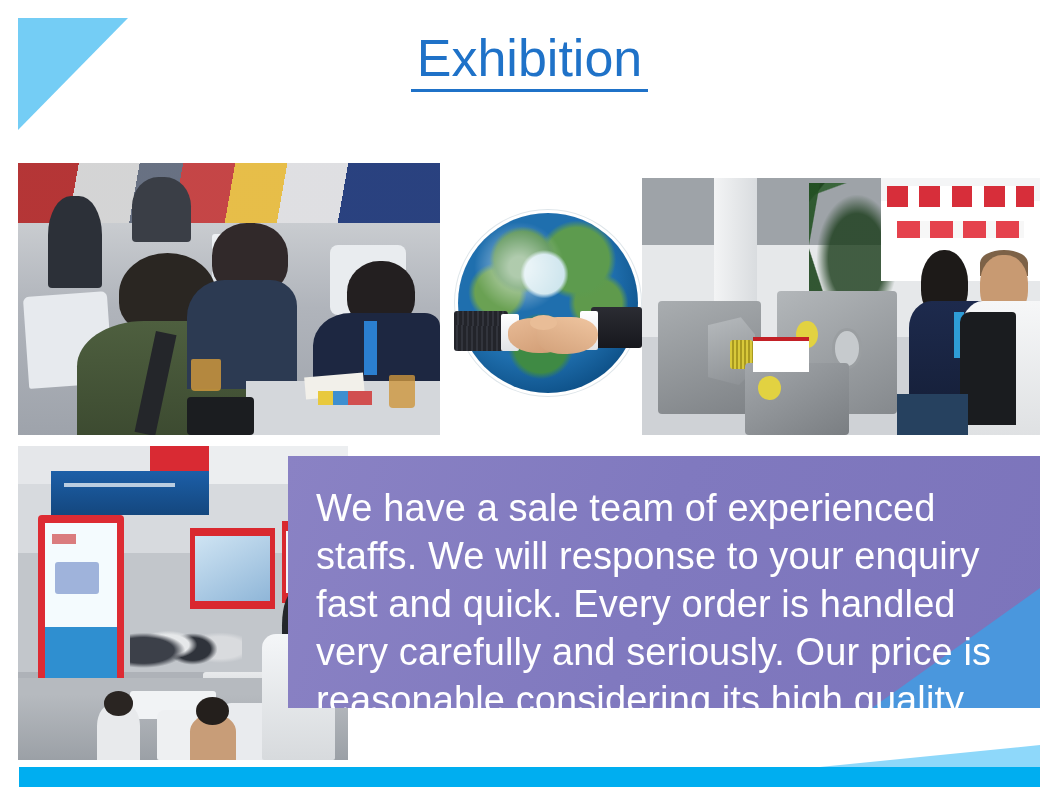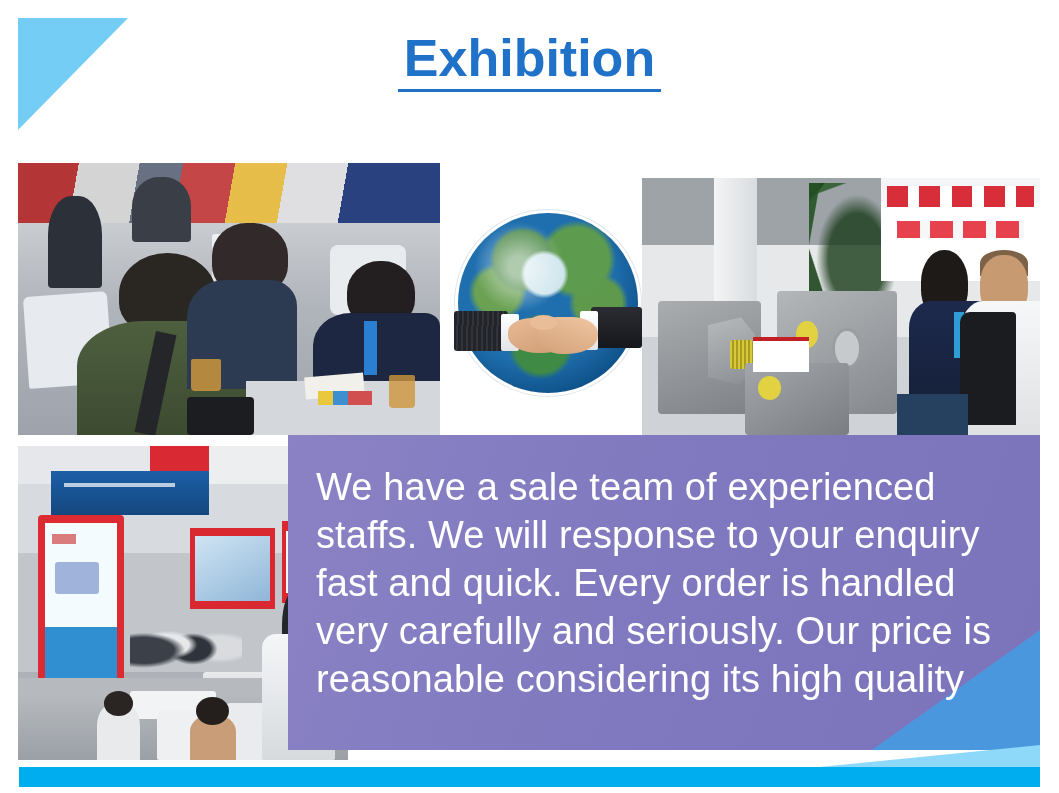--- a/index.html
+++ b/index.html
@@ -32,21 +32,21 @@
     position: absolute;
     left: 0;
     top: 30px;
     width: 1059px;
     text-align: center;
   }
   .slide-title {
     display: inline-block;
     font-size: 52px;
     line-height: 1.1;
-    font-weight: 700;
+    font-weight: 400;
     color: #1f72c8;
     letter-spacing: 0px;
     border-bottom: 3px solid #1f72c8;
     padding: 0 6px 2px 6px;
     font-family: "Liberation Sans", sans-serif;
   }
 
   
   .photo {
     position: absolute;
@@ -415,23 +415,23 @@
   }
   #photo-booth-banners .bigchair {
     position:absolute; left:74%; top:60%; width:22%; height:40%;
     background:linear-gradient(180deg,#f4f6f8,#d7dadd); border-radius:14px 14px 2px 2px;
   }
 
   
   .text-panel {
     position: absolute;
     left: 288px;
-    top: 435px;
+    top: 456px;
     width: 752px;
-    height: 315px;
+    height: 252px;
     background: linear-gradient(110deg, #8a82c4 0%, #8079bf 48%, #7c74bb 100%);
     overflow: hidden;
     box-sizing: border-box;
     padding: 28px 26px 10px 28px;
   }
   .text-panel .blue-wedge {
     position: absolute;
     right: 0;
     bottom: 0;
     width: 168px;

